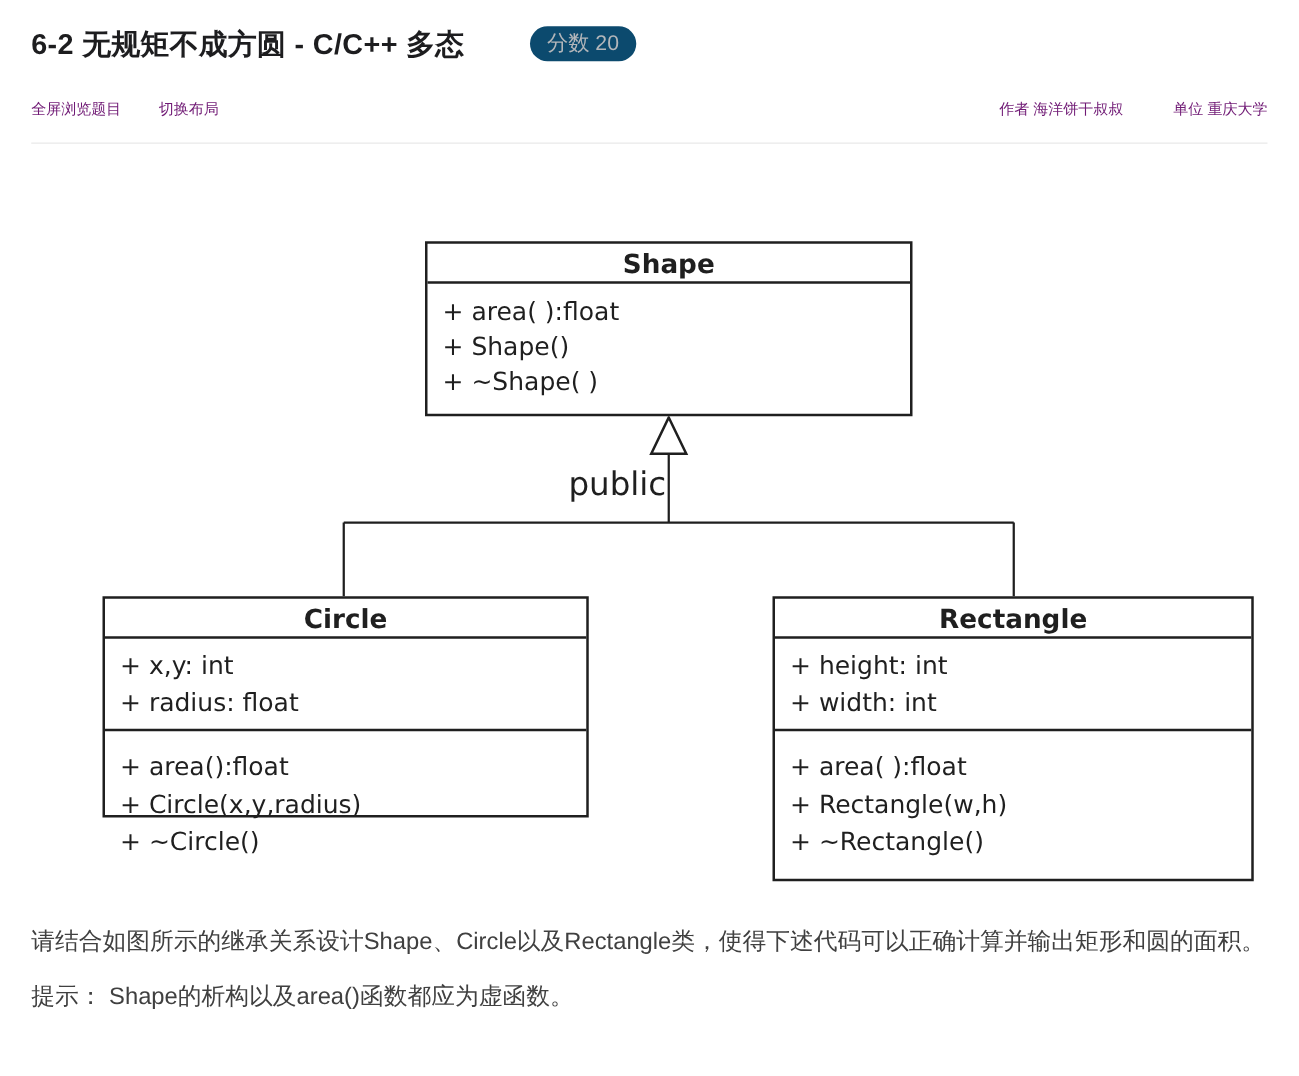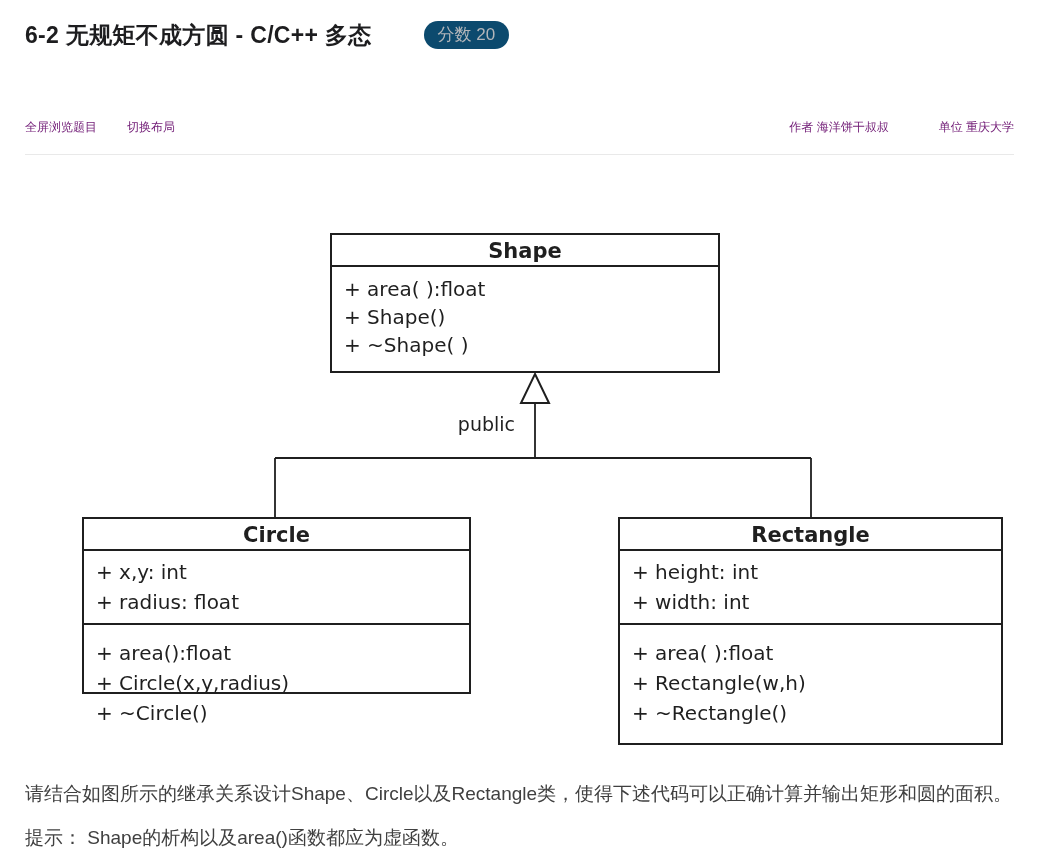--- a/index.html
+++ b/index.html
@@ -39,21 +39,21 @@
   .toolbar {
     margin-top: 28px;
     display: flex;
     justify-content: space-between;
     align-items: flex-end;
     font-size: 12px;
     color: #701a75;
     line-height: 18px;
   }
   .toolbar-left { display: flex; gap: 30px; }
-  .toolbar-right { display: flex; gap: 50px; margin-top: 40px; }
+  .toolbar-right { display: flex; gap: 40px; }
   .tlink { cursor: pointer; }
 
   .divider {
     margin-top: 18px;
     border-bottom: 1px solid #e9e9e9;
     height: 0;
   }
 
   
   .diagram {
@@ -82,25 +82,25 @@
     border-bottom: 2px solid #1f1f1f;
   }
   .uml-sec { padding: 6px 12px; font-size: 20px; }
   .uml-line { line-height: 30px; white-space: nowrap; }
   .shape-sec { padding: 8px 12px; }
   .shape-sec .uml-line { line-height: 28px; }
   .attrs-sec { height: 72px; }
   .methods-sec { border-top: 2px solid #1f1f1f; padding: 13px 12px; }
   .public-label {
     position: absolute;
-    left: 400px;
+    left: 418px;
     top: 258px;
     width: 90px;
     text-align: right;
-    font-size: 19px;
+    font-size: 26px;
     color: #1f1f1f;
   }
 
   
   .desc {
     font-size: 19px;
     line-height: 38px;
     color: #404040;
     max-width: 989px;
   }
@@ -135,21 +135,21 @@
     <svg class="connectors" viewBox="0 0 1039 610">
       <line x1="510" y1="248" x2="510" y2="303" stroke="#1f1f1f" stroke-width="1.8"></line>
       <line x1="250" y1="303" x2="786" y2="303" stroke="#1f1f1f" stroke-width="1.8"></line>
       <line x1="250" y1="303" x2="250" y2="363" stroke="#1f1f1f" stroke-width="1.8"></line>
       <line x1="786" y1="303" x2="786" y2="363" stroke="#1f1f1f" stroke-width="1.8"></line>
       <polygon points="510,219 524,248 496,248" fill="#ffffff" stroke="#1f1f1f" stroke-width="2"></polygon>
     </svg>
 
     <div class="public-label">public</div>
 
-    <div class="uml-box" style="left:305px; top:78px; width:390px; height:140px;">
+    <div class="uml-box" style="left:315px; top:78px; width:390px; height:140px;">
       <div class="uml-title">Shape</div>
       <div class="uml-sec shape-sec">
         <div class="uml-line">+ area( ):float</div>
         <div class="uml-line">+ Shape()</div>
         <div class="uml-line">+ ~Shape( )</div>
       </div>
     </div>
 
     <div class="uml-box" style="left:57px; top:362px; width:389px; height:177px;">
       <div class="uml-title">Circle</div>

